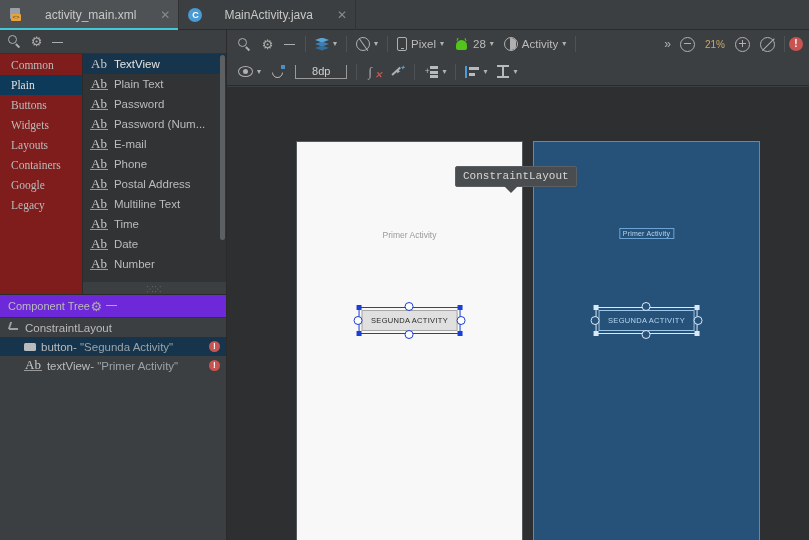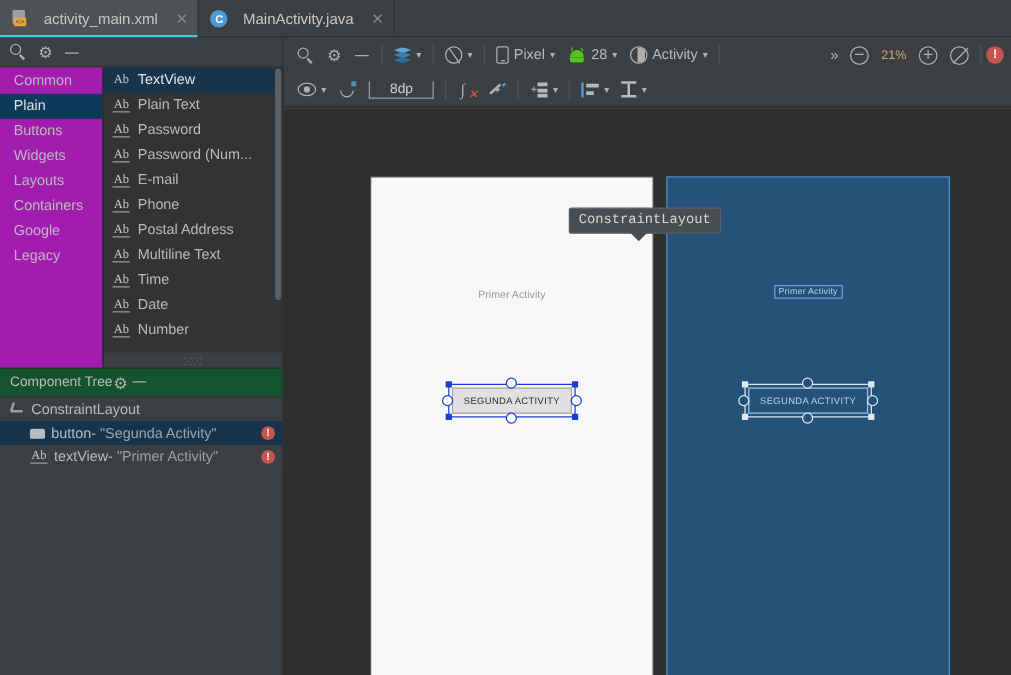--- a/index.html
+++ b/index.html
@@ -13,21 +13,21 @@
   }
   #app { position: relative; width: 809px; height: 540px; }
 
   
   .tabbar {
     position: absolute; left: 0; top: 0; width: 809px; height: 30px;
     background: #3c3f41; display: flex; align-items: stretch;
     border-bottom: 1px solid #2b2b2b;
   }
   .tab {
-    display: flex; align-items: center; gap: 12px;
+    display: flex; align-items: center; gap: 22px;
     padding: 0 8px 0 9px; height: 30px; position: relative;
     border-right: 1px solid #323232;
     font-size: 12px; color: #c8c8c8; cursor: default;
   }
   .tab.active { background: #4e5254; }
   .tab.active::after {
     content: ""; position: absolute; left: 0; right: 0; bottom: 0;
     height: 2px; background: #41c9d8;
   }
   .tab .tlabel { white-space: nowrap; }
@@ -72,54 +72,54 @@
     position: absolute; left: 8px; top: 8px; width: 5px; height: 1.6px;
     background: #adadad; transform: rotate(45deg); transform-origin: left center;
   }
   .ico-gear { width: 13px; height: 13px; color: #adadad; font-size: 13px; line-height: 13px; text-align: center; }
   .ico-min { width: 12px; height: 12px; }
   .ico-min::after {
     content: ""; position: absolute; left: 0; top: 6px; width: 11px; height: 1.4px; background: #adadad;
   }
 
   .palette-body { display: flex; height: 240px; }
-  .palette-cats { width: 82px; background: #a21caf; padding-top: 1px; }
+  .palette-cats { width: 82px; background: #7f1d1d; padding-top: 1px; font-family: Liberation Serif, serif; }
   .cat {
     height: 20px; line-height: 20px; padding-left: 11px;
     font-size: 11.5px; color: #bbbbbb; cursor: default;
   }
   .cat.selected { background: #0d3a58; color: #e0e0e0; }
   .palette-items {
     flex: 1; background: #313335; border-left: 1px solid #2b2b2b;
     position: relative; overflow: hidden;
   }
   .pitem {
     height: 20px; display: flex; align-items: center; gap: 6px;
     padding-left: 7px; font-size: 11.5px; color: #bbbbbb; cursor: default;
   }
   .pitem.selected { background: #16354d; color: #e4e4e4; }
   .ab-ico {
-    font-size: 10px; color: #c8c8c8; border-bottom: 1.3px solid #9a9a9a;
+    font-size: 13px; color: #c8c8c8; border-bottom: 1.3px solid #9a9a9a;
     line-height: 10px; padding: 0 1px; flex: none; font-family: "Liberation Serif", serif;
   }
   .pitem.selected .ab-ico { border-bottom: none; }
   .pscroll {
     position: absolute; right: 1px; top: 1px; width: 5px; height: 185px;
     background: #5c6063; border-radius: 3px;
   }
   .pal-footer {
     position: absolute; left: 0; right: 0; bottom: 0; height: 12px;
     background: #3c3f41; display: flex; align-items: center; justify-content: center;
   }
   .grip { letter-spacing: 1px; font-size: 8px; color: #777; }
 
   .ctree-header {
     height: 24px; display: flex; align-items: center;
     padding: 0 6px 0 8px; border-top: 1px solid #2b2b2b;
-    border-bottom: 1px solid #323232; background: #14532d;
+    border-bottom: 1px solid #323232; background: #6d28d9;
   }
   .ctree-body { background: #3c3f41; }
   .trow {
     height: 19px; display: flex; align-items: center; gap: 5px;
     font-size: 11.5px; color: #bbbbbb; cursor: default; position: relative;
   }
   .trow.selected { background: #16354d; }
   .trow .lbl { flex: 1; white-space: nowrap; overflow: hidden; }
   .trow .lbl .quoted { color: #9aa3a8; }
   .ico-cl { width: 13px; height: 11px; flex: none; position: relative; }

